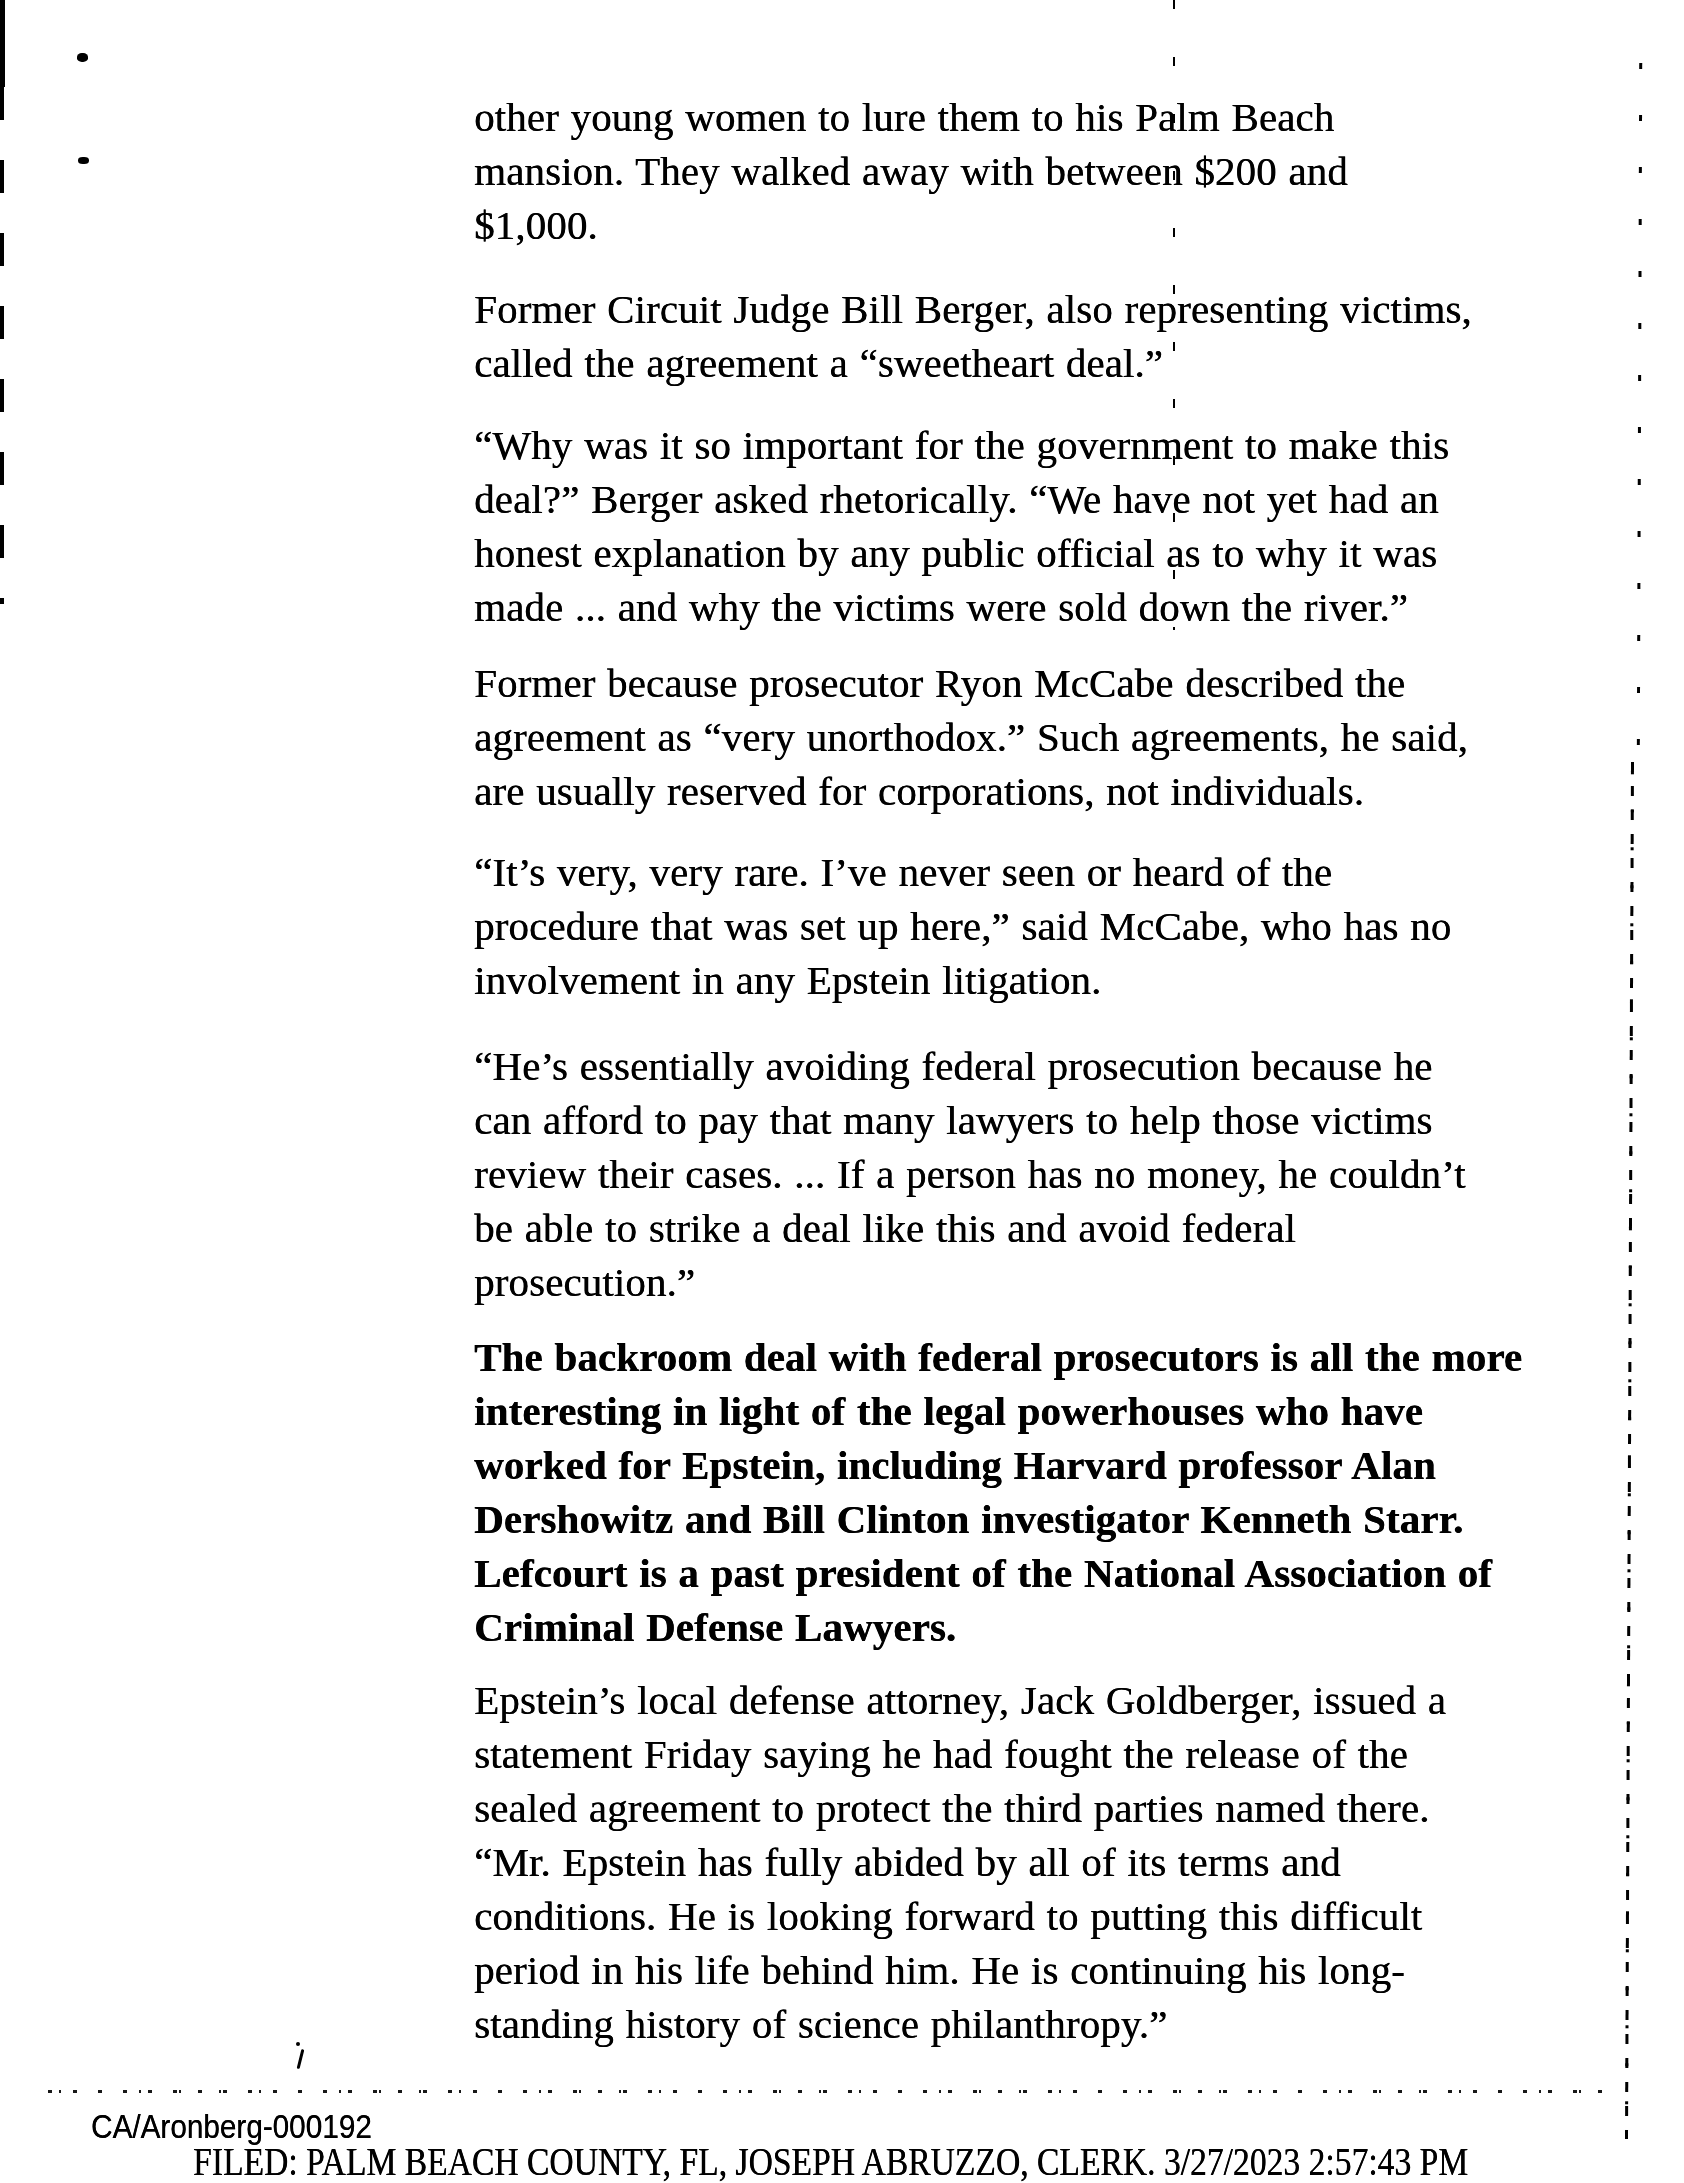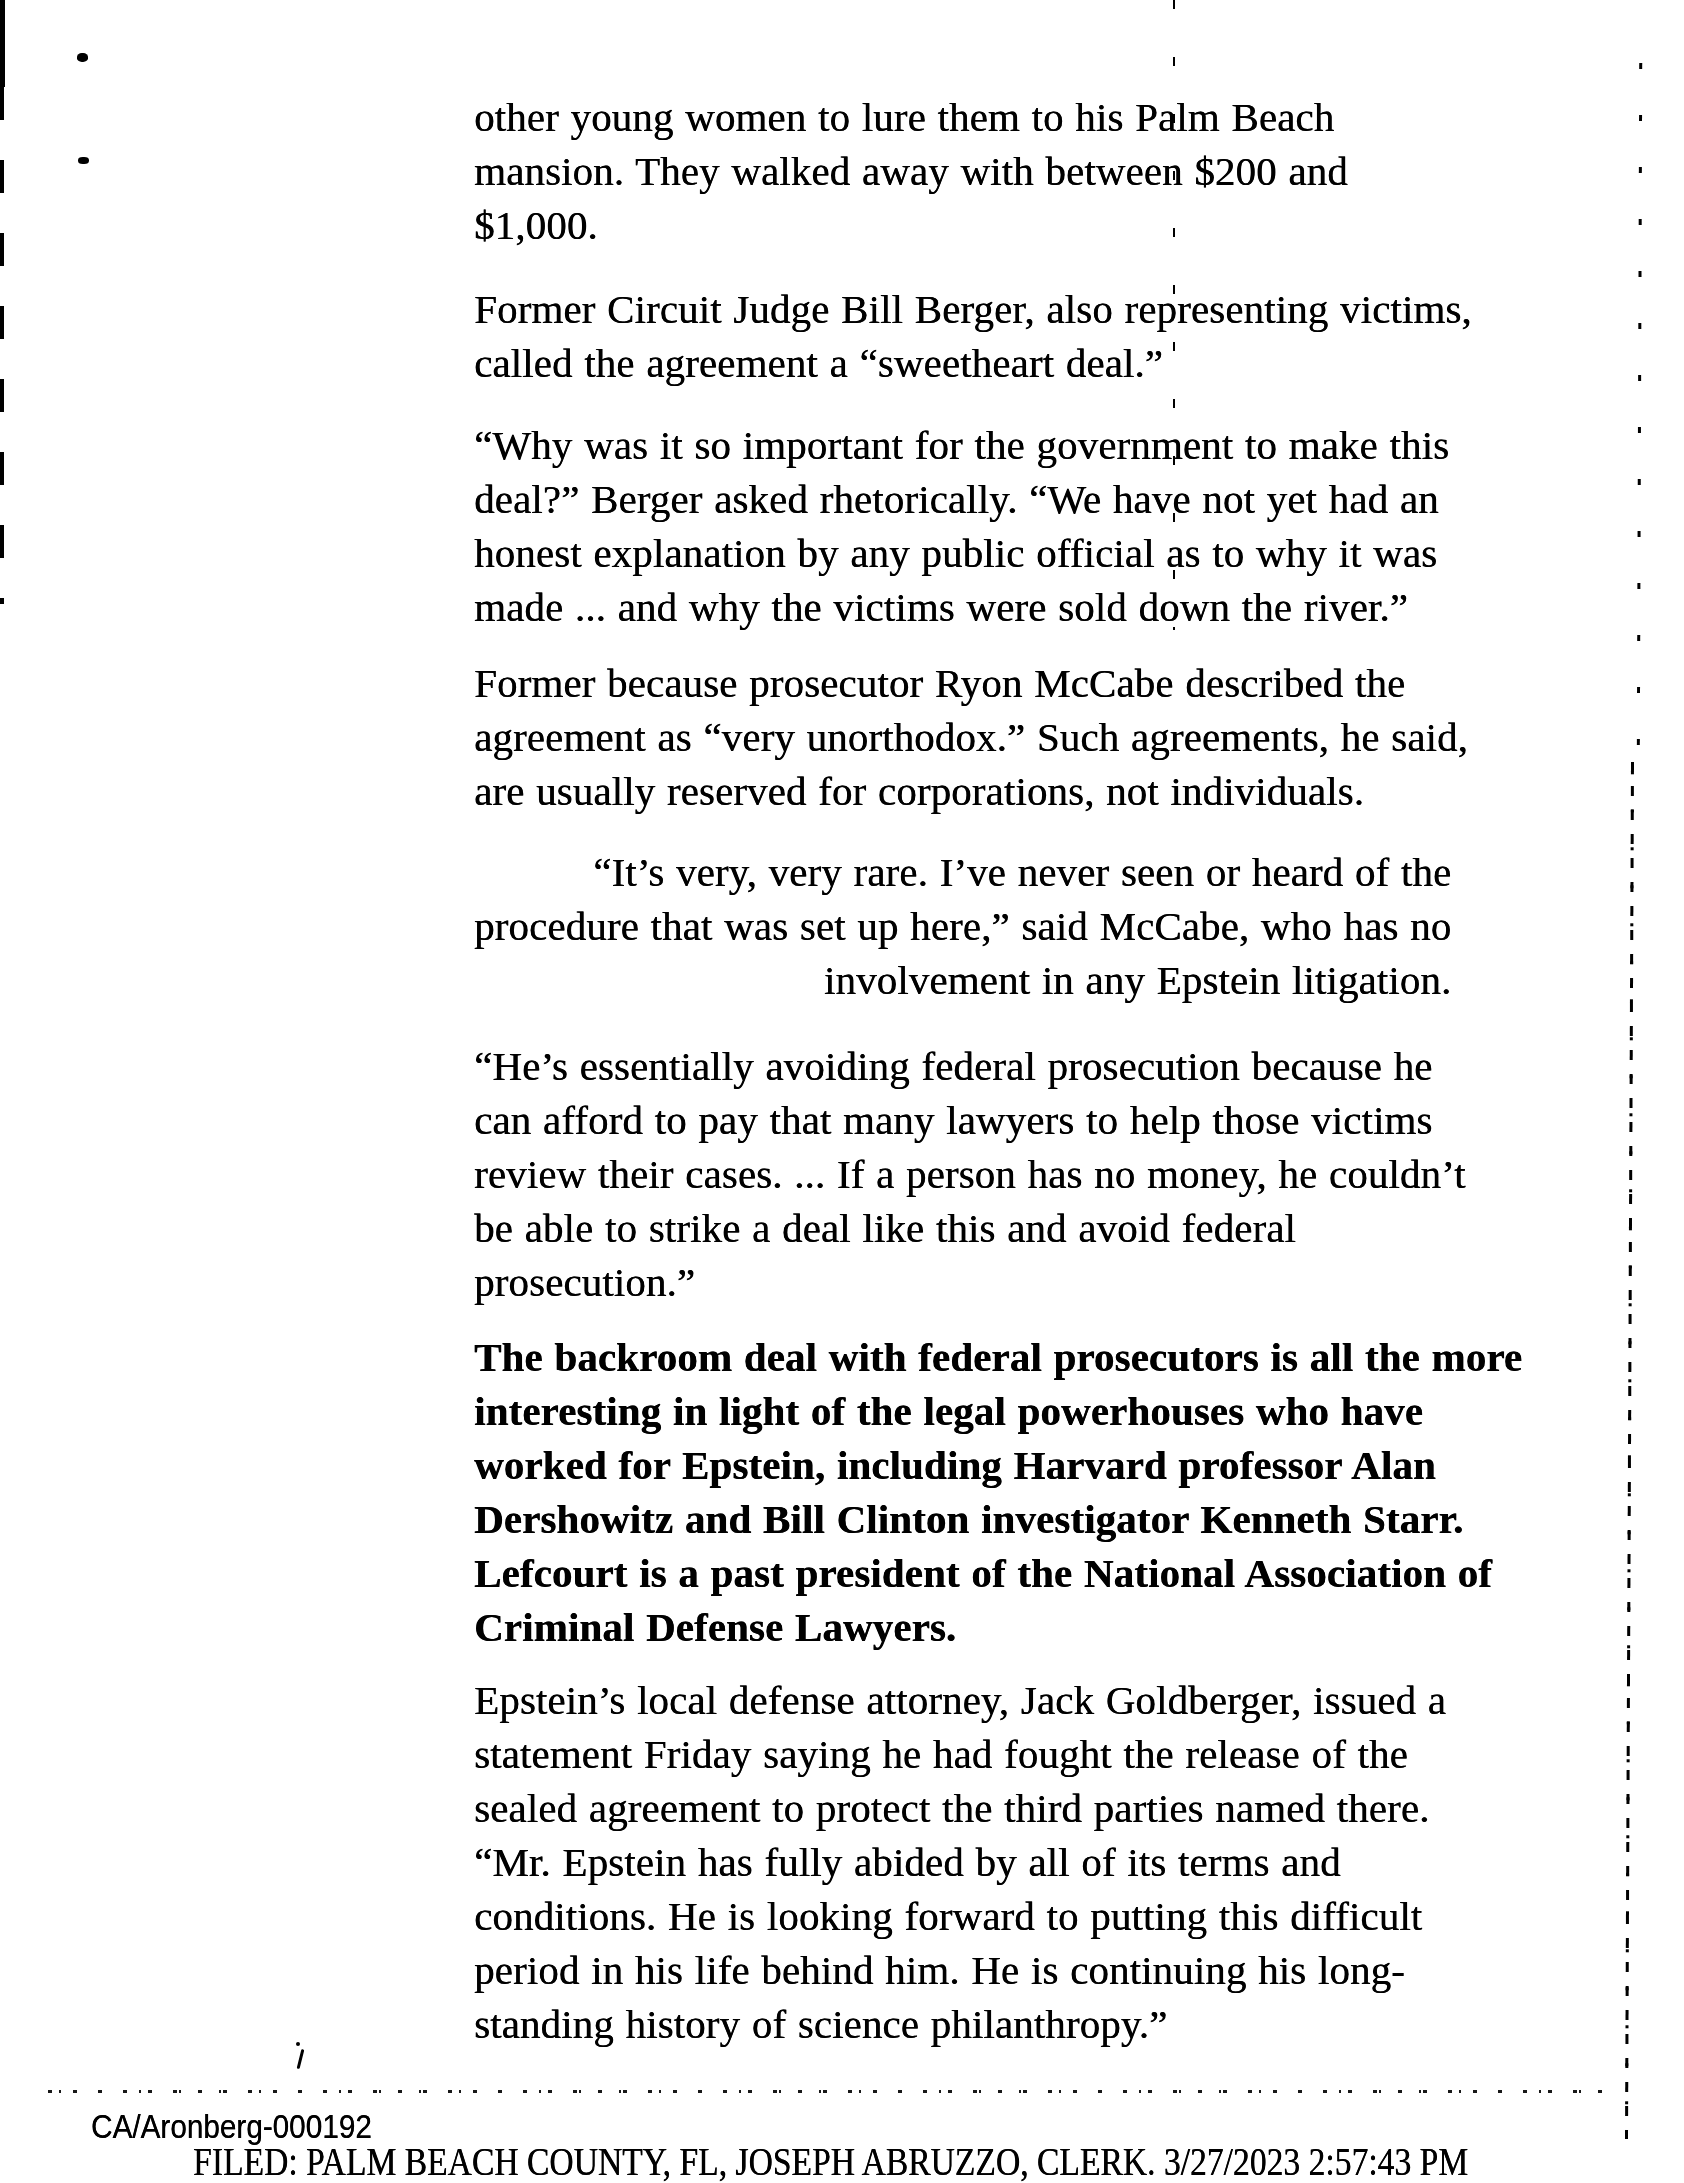--- a/index.html
+++ b/index.html
@@ -17,21 +17,21 @@
     left:458px;
     margin:16px;
     font-size:41px;
     line-height:54px;
     letter-spacing:0.1px;
     word-spacing:1.3px;
     white-space:pre;            
     text-shadow:0.4px 0.2px 0 currentColor; 
   }
   .p1{top:74px;}  .p2{top:266px;}  .p3{top:402px;}  .p4{top:640px;}
-  .p5{top:829px;text-align:right;} .p6{top:1023px;} .p7{top:1314px;font-weight:bold;} .p8{top:1657px;}
+  .p5{top:829px;} .p6{top:1023px;} .p7{top:1314px;font-weight:bold;} .p8{top:1657px;}
 
   
   .bates{
     position:absolute;left:91px;top:2110px;
     font-family:"Liberation Sans","DejaVu Sans",sans-serif;
     font-size:33px;line-height:1;white-space:pre;
     transform:scaleX(.9);transform-origin:left top;
     text-shadow:0.3px 0 0 currentColor;
   }
   .filed{

